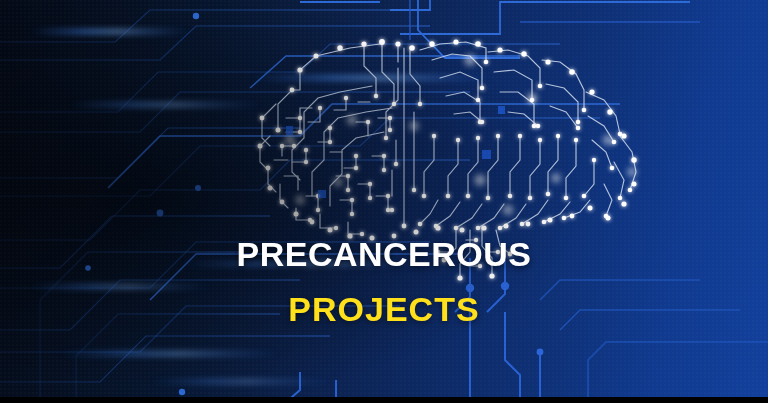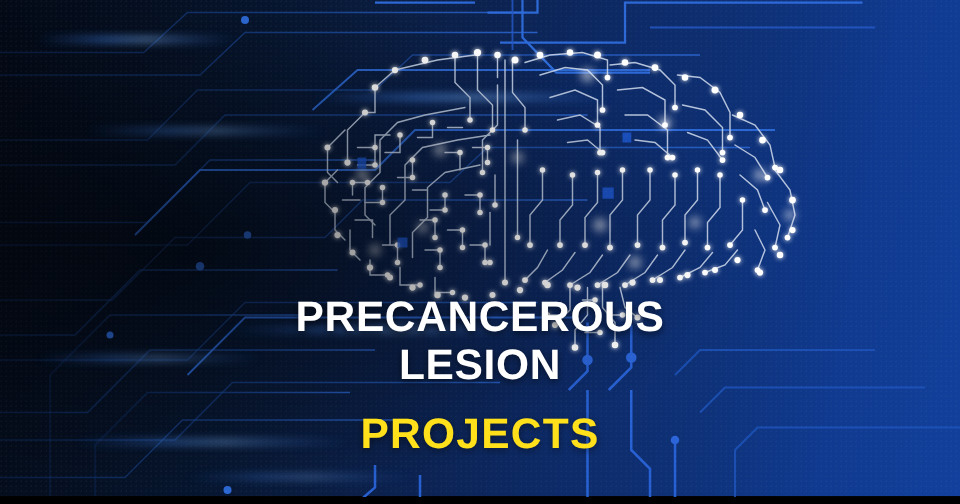--- a/index.html
+++ b/index.html
@@ -439,17 +439,16 @@
       <rect x="482" y="150" width="9" height="9"></rect>
       <rect x="498" y="106" width="7" height="8"></rect>
     </g>
   </svg>
 
   <div id="texture"></div>
   <div id="vignette"></div>
 
   <div id="title-block">
     <span class="title-line">PRECANCEROUS</span>
-    <span class="title-line">LESION</span>
     <span class="title-accent">PROJECTS</span>
   </div>
 
 </div>
 
 </body></html>

